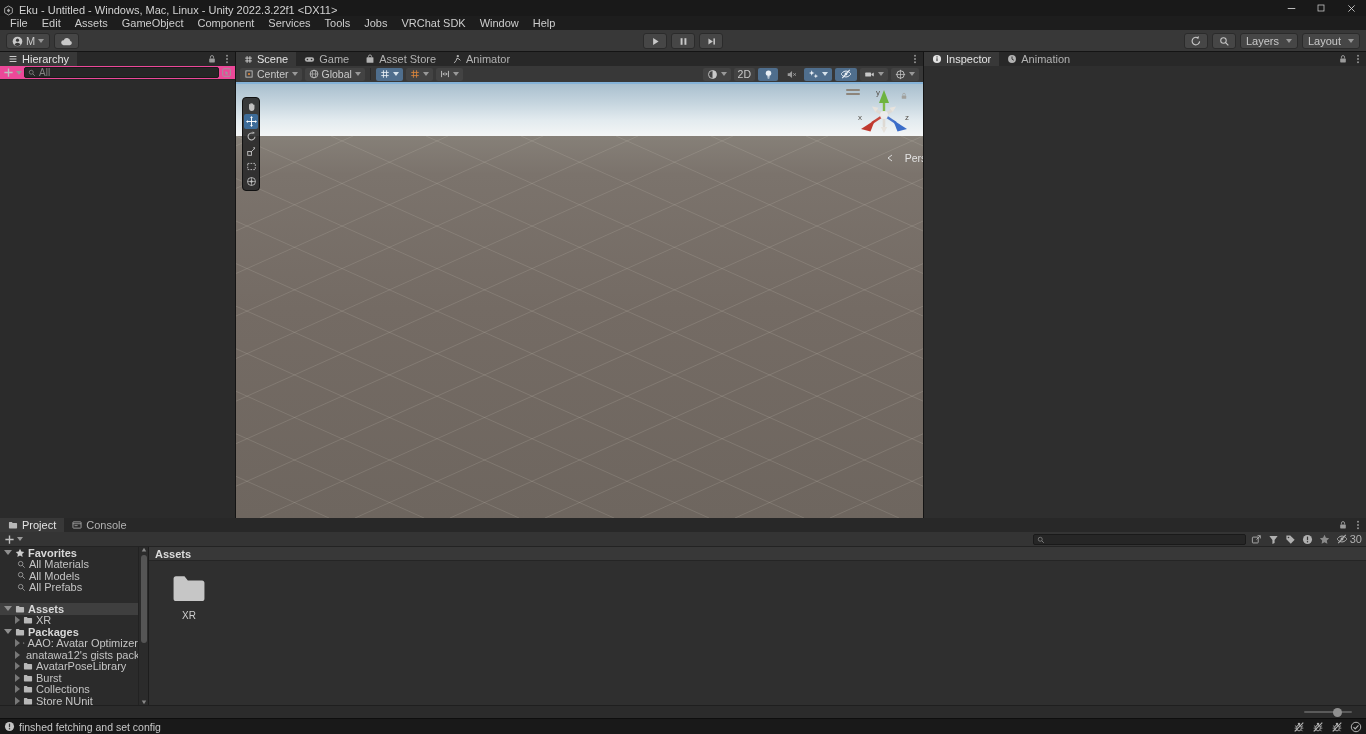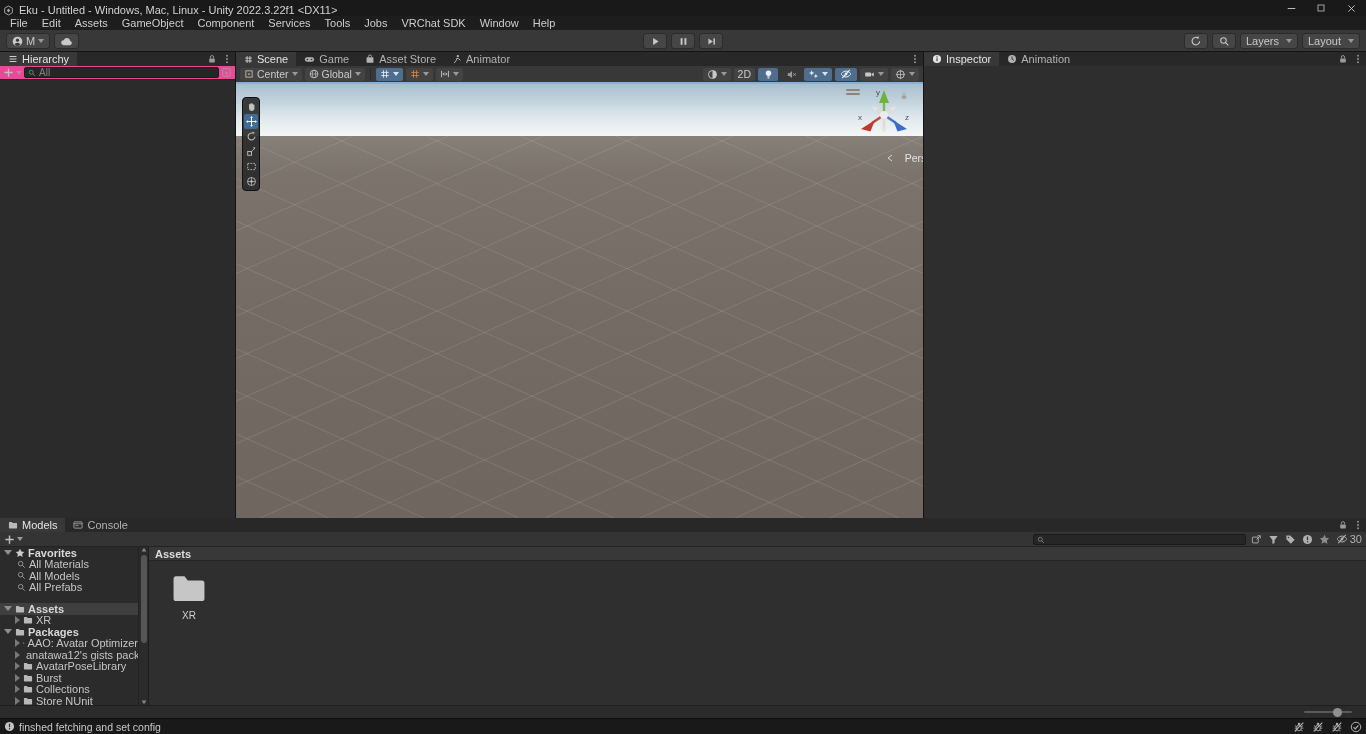--- a/index.html
+++ b/index.html
@@ -663,21 +663,21 @@
     <div class="body"></div>
   </div>
 </div>
 
 <div id="bottompanel">
   <div class="dockbar">
     <div class="tab active">
       <svg width="10" height="10" style="color:#b8b8b8">
           <use href="#i-folder"></use>
         </svg>
-      <span>Models</span>
+      <span>Project</span>
     </div>
     <div class="tab">
       <svg width="10" height="10">
           <use href="#i-console"></use>
         </svg>
       <span>Console</span>
     </div>
     <div class="right-icons">
       <svg width="10" height="10">
           <use href="#i-lock"></use>

